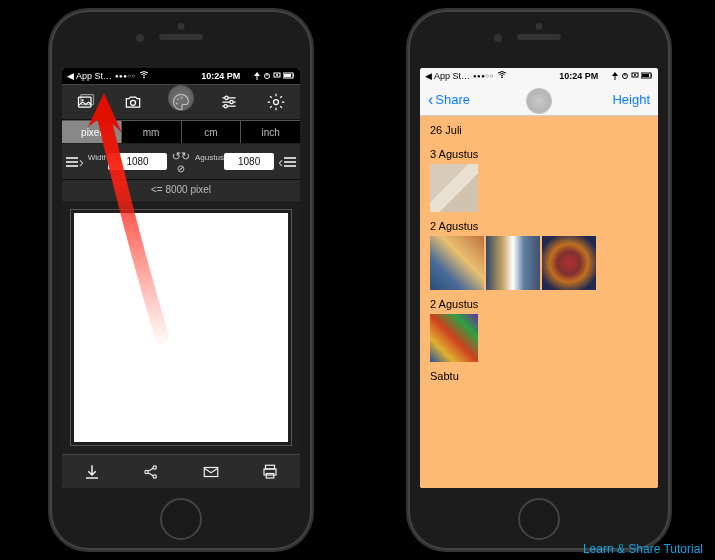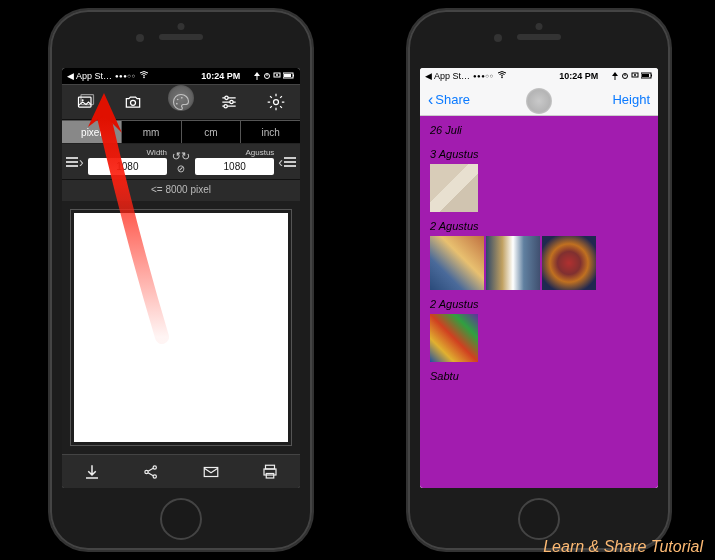--- a/index.html
+++ b/index.html
@@ -132,22 +132,22 @@
   .dimrow .edgebtn {
     display: flex; flex-direction: row; gap: 0;
     color: #ccc; font-size: 12px;
     cursor: pointer;
   }
   .dimrow .edgebtn .burger { display: flex; flex-direction: column; gap: 2px; justify-content: center; }
   .dimrow .edgebtn .burger span { display:block; width: 12px; height: 2px; background: #ccc; }
   .dimrow .edgebtn .arrow { font-size: 14px; padding: 0 1px; line-height: 1; align-self:center;}
   .dimgroup {
     flex: 1;
-    display: flex; flex-direction: column;
-    align-items: flex-end;
+    display: flex; flex-direction: row;
+    align-items: flex-start;
   }
   .dimgroup label { font-size: 8px; color: #ccc; margin-bottom: 1px;}
   .dimgroup input {
     width: 100%;
     height: 17px;
     border-radius: 2px;
     background: #fff;
     border: none;
     text-align: center;
     font-size: 10px;
@@ -235,22 +235,21 @@
     pointer-events: none;
   }
   .navhdr .cancel {
     margin-left: auto;
     color: #0b7aff; font-size: 13px;
     cursor: pointer;
   }
   .moments {
     flex: 1; overflow: hidden;
     padding: 0 0 4px 0;
-    background: #a21caf;
-    font-style: italic;
+    background: #fdba74;
   }
   .section {
     padding: 0 10px;
   }
   .sectlabel {
     font-size: 11px; color: #000;
     padding: 8px 0 4px;
   }
   .thumbrow {
     display: flex; gap: 2px;
@@ -289,23 +288,22 @@
   .watermark .brand .plug {
     display: inline-flex;
     width: 36px; height: 36px;
     border: 3px solid #d42020;
     border-radius: 50%;
     align-items: center; justify-content: center;
     margin-left: 2px;
   }
   .watermark .brand .plug svg { display:block; }
   .watermark .tag {
-    font-size: 16px;
-    color: #fdba74;
-    font-style: italic;
+    font-size: 12px;
+    color: #0ea5e9;
     margin-top: -2px;
   }
 </style>
 </head>
 <body>
 
 <div class="phone left">
   <div class="sensor"></div>
   <div class="camera"></div>
   <div class="speaker"></div>

